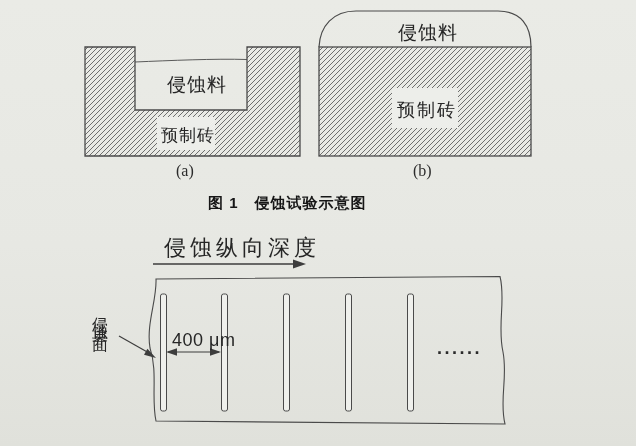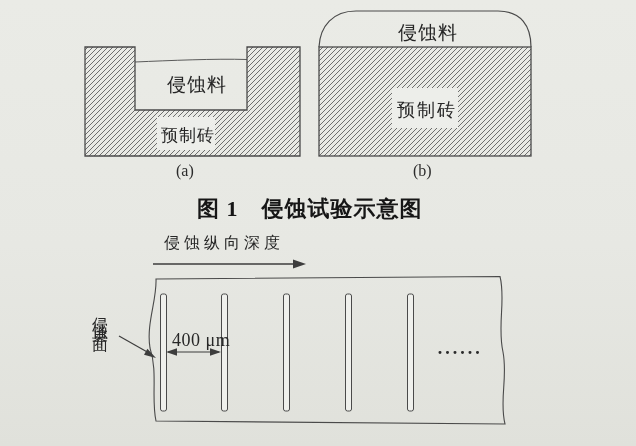--- a/index.html
+++ b/index.html
@@ -5,34 +5,34 @@
   html,body{margin:0;padding:0;}
   .page{
     position:relative;
     width:636px;height:446px;
     background:linear-gradient(180deg,#eaebe6 0%,#e7e8e3 55%,#e0e1db 100%);
     font-family:"Liberation Sans", sans-serif;
     color:#262626;
     overflow:hidden;
   }
   .art{position:absolute;left:0;top:0;width:636px;height:446px;}
-  .lbl{position:absolute;white-space:nowrap;color:#262626;font-family:Liberation Serif, serif;}
+  .lbl{position:absolute;white-space:nowrap;color:#262626;}
   .lbl-cjk{font-size:19px;letter-spacing:1px;}
   .lbl-a-erosion{left:167px;top:72px;}
   .lbl-a-brick{left:161px;top:124px;font-size:17px;letter-spacing:1px;}
   .lbl-b-erosion{left:398px;top:20px;}
   .lbl-b-brick{left:397px;top:98px;font-size:18px;letter-spacing:2px;}
   .lbl-subcap{font-family:"Liberation Serif", serif;font-size:16px;color:#2b2b2b;}
   .lbl-a-cap{left:176px;top:162px;}
   .lbl-b-cap{left:413px;top:162px;}
   .fig1-caption{
-    left:197px;top:194px;
-    font-size:22px;font-weight:bold;letter-spacing:1px;color:#161616;
+    left:208px;top:194px;
+    font-size:15px;font-weight:bold;letter-spacing:1px;color:#161616;
   }
-  .lbl-depth{left:164px;top:233px;font-size:16px;letter-spacing:4px;}
+  .lbl-depth{left:164px;top:233px;font-size:22px;letter-spacing:4px;}
   .lbl-400{left:172px;top:330px;font-size:18px;letter-spacing:0.5px;}
   .lbl-interface{
     left:92px;top:304px;
     writing-mode:vertical-rl;text-orientation:upright;
     font-size:16px;letter-spacing:7px;line-height:1;
   }
   .lbl-dots{left:437px;top:343px;font-size:18px;font-weight:bold;letter-spacing:1.5px;color:#2a2a2a;}
 </style>
 </head>
 <body>

